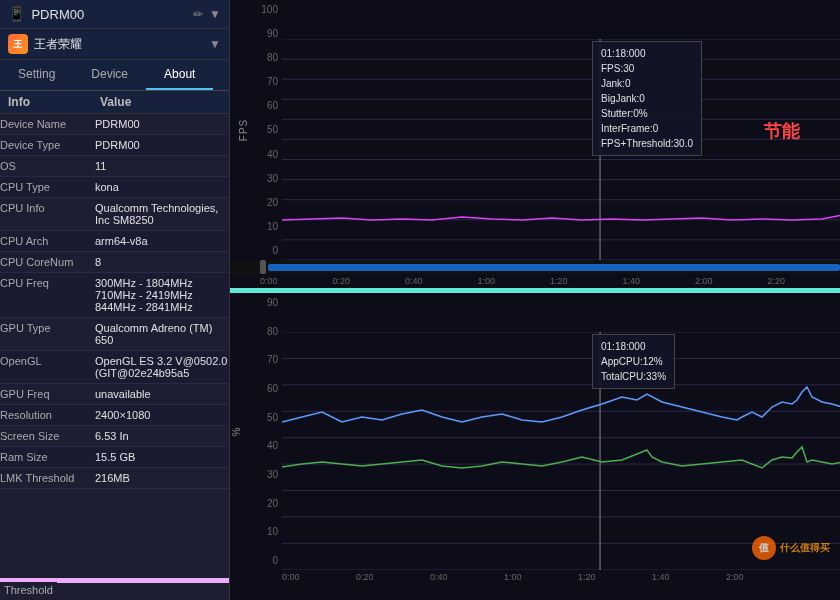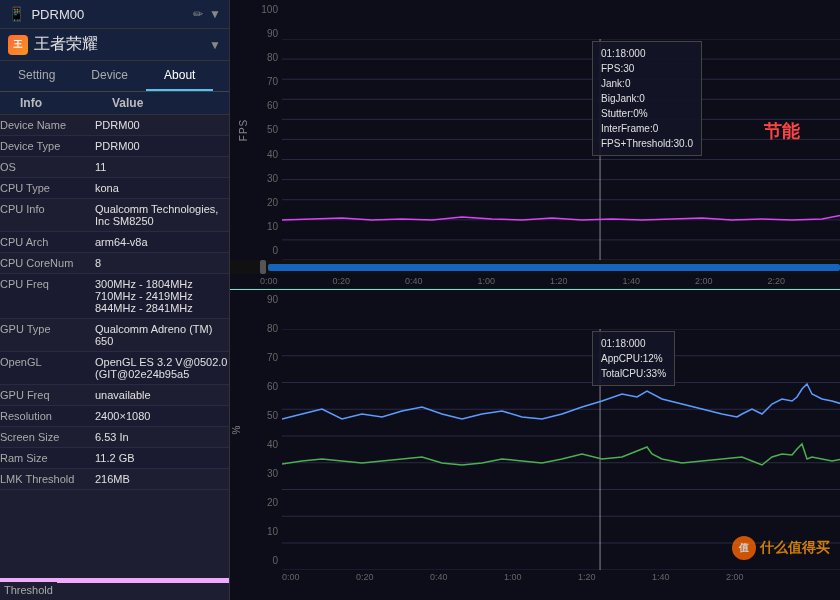--- a/index.html
+++ b/index.html
@@ -65,21 +65,21 @@
       align-items: center;
       justify-content: center;
       font-size: 9px;
       color: white;
       font-weight: bold;
       flex-shrink: 0;
     }
     .app-name-text {
       flex: 1;
       color: #e0e0e0;
-      font-size: 16px;
+      font-size: 12px;
     }
     .app-dropdown-icon {
       color: #888;
     }
 
     .tabs {
       display: flex;
       background: #16213e;
       border-bottom: 1px solid #444;
     }
@@ -99,21 +99,21 @@
       flex: 1;
       overflow-y: auto;
     }
     .info-table table {
       width: 100%;
       border-collapse: collapse;
     }
     .info-header {
       display: flex;
       background: #16213e;
-      padding: 4px 20px;
+      padding: 4px 8px;
       border-bottom: 1px solid #333;
     }
     .info-header span {
       color: #bbb;
       font-size: 12px;
       font-weight: bold;
     }
     .info-header span:last-child {
       margin-left: 70px;
     }
@@ -148,21 +148,21 @@
       display: flex;
       flex-direction: column;
       background: #0d0d1a;
       overflow: hidden;
     }
 
     
     .fps-chart-container {
       flex: 0 0 290px;
       position: relative;
-      border-bottom: 1px solid #5eead4;
+      border-bottom: 5px solid #5eead4;
     }
     .chart-area {
       display: flex;
       height: 260px;
       position: relative;
     }
     .y-axis {
       width: 30px;
       display: flex;
       flex-direction: column;
@@ -255,21 +255,21 @@
       background: #ff6600;
       border-radius: 50%;
       display: flex;
       align-items: center;
       justify-content: center;
       color: white;
       font-size: 10px;
       font-weight: bold;
     }
     .watermark-text {
-      font-size: 14px;
+      font-size: 10px;
       color: #f90;
       font-weight: bold;
     }
 
     
     .threshold-label {
       position: absolute;
       bottom: 2px;
       left: 0;
       font-size: 11px;
@@ -358,21 +358,21 @@
       <tr class="info-row">
             <td>Resolution</td>
             <td>2400×1080</td>
           </tr>
       <tr class="info-row">
             <td>Screen Size</td>
             <td>6.53 In</td>
           </tr>
       <tr class="info-row">
             <td>Ram Size</td>
-            <td>11.2 GB</td>
+            <td>15.5 GB</td>
           </tr>
       <tr class="lmk-row info-row">
             <td>LMK Threshold</td>
             <td>216MB</td>
           </tr>
     </tbody>
       </table>
   </div>
 
   <div style="position:relative; height:22px; background:#1e1e32; border-top:5px solid #f0abfc;">

